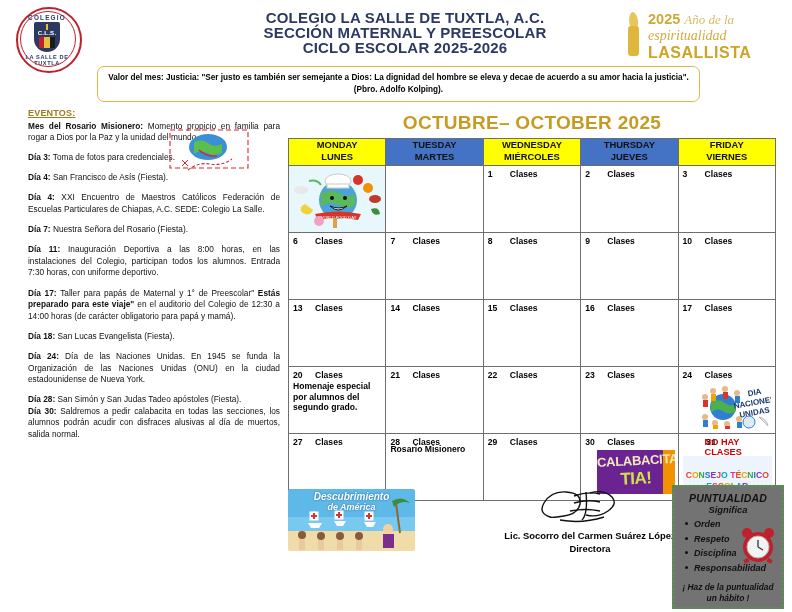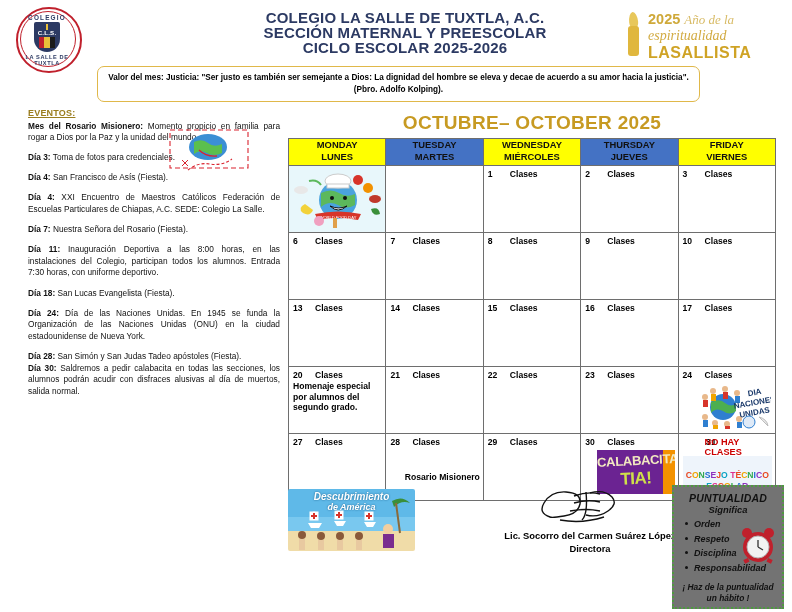--- a/index.html
+++ b/index.html
@@ -120,21 +120,21 @@
   td .dnum{
     position:absolute;left:4px;top:3px;font-size:8.6px;font-weight:bold;
   }
   td .dtxt{
     position:absolute;left:26px;top:3px;right:3px;font-size:8.6px;font-weight:bold;
   }
   td .dnote{
     position:absolute;left:4px;top:14px;right:3px;font-size:8.6px;
     font-weight:bold;line-height:10.6px;
   }
-  td .dnote.gap{top:38px;text-align:right;}
+  td .dnote.gap{top:10px;}
   td.nohay .dtxt{color:#cc0000;font-family:Liberation Sans, sans-serif;font-size:9.2px;}
   td.nohay .dnum{font-family:Liberation Mono, monospace;font-size:9.2px;margin-left:23px;}
 
   
   .art-food{
     position:absolute;left:0;top:0;right:0;bottom:0;background:#e8f7fb;
     overflow:hidden;
   }
   .art-un{position:absolute;left:18px;top:16px;width:74px;height:46px;overflow:hidden;}
   .art-cal{
@@ -263,20 +263,21 @@
 
   <div class="events">
     <span class="evtitle">EVENTOS:</span>
     <div id="events-list">
         <p><b>Mes del Rosario Misionero:</b> Momento propicio en familia para rogar a Dios por la Paz y la unidad del mundo.</p>
         <p><b>Día 3:</b> Toma de fotos para credenciales.</p>
         <p><b>Día 4:</b> San Francisco de Asís (Fiesta).</p>
         <p><b>Día 4:</b> XXI Encuentro de Maestros Católicos Federación de Escuelas Particulares de Chiapas, A.C. SEDE: Colegio La Salle.</p>
         <p><b>Día 7:</b> Nuestra Señora del Rosario (Fiesta).</p>
         <p><b>Día 11:</b> Inauguración Deportiva a las 8:00 horas, en las instalaciones del Colegio, participan todos los alumnos. Entrada 7:30 horas, con uniforme deportivo.</p>
+        <p><b>Día 17:</b> Taller para papás de Maternal y 1° de Preescolar" <b>Estás preparado para este viaje"</b> en el auditorio del Colegio de 12:30     a 14:00 horas (de carácter obligatorio para papá y mamá).</p>
         <p><b>Día 18:</b> San Lucas Evangelista (Fiesta).</p>
         <p><b>Día 24:</b> Día de las Naciones Unidas. En 1945     se funda la Organización de las Naciones Unidas (ONU) en la ciudad estadounidense de Nueva York.</p>
         <p class="tight"><b>Día 28:</b> San Simón y San Judas Tadeo apóstoles (Fiesta).</p>
         <p><b>Día 30:</b> Saldremos a pedir calabacita en  todas las secciones, los alumnos podrán acudir con disfraces alusivas al día de muertos, salida normal.</p>
       </div>
   </div>
 
   <svg class="globeart" viewBox="0 0 84 48">
     <rect x="2" y="2" width="78" height="38" fill="none" stroke="#d9232e" stroke-width="1.1" stroke-dasharray="5 3"></rect>
     <ellipse cx="40" cy="19" rx="19" ry="13" fill="#3b8fd4"></ellipse>

